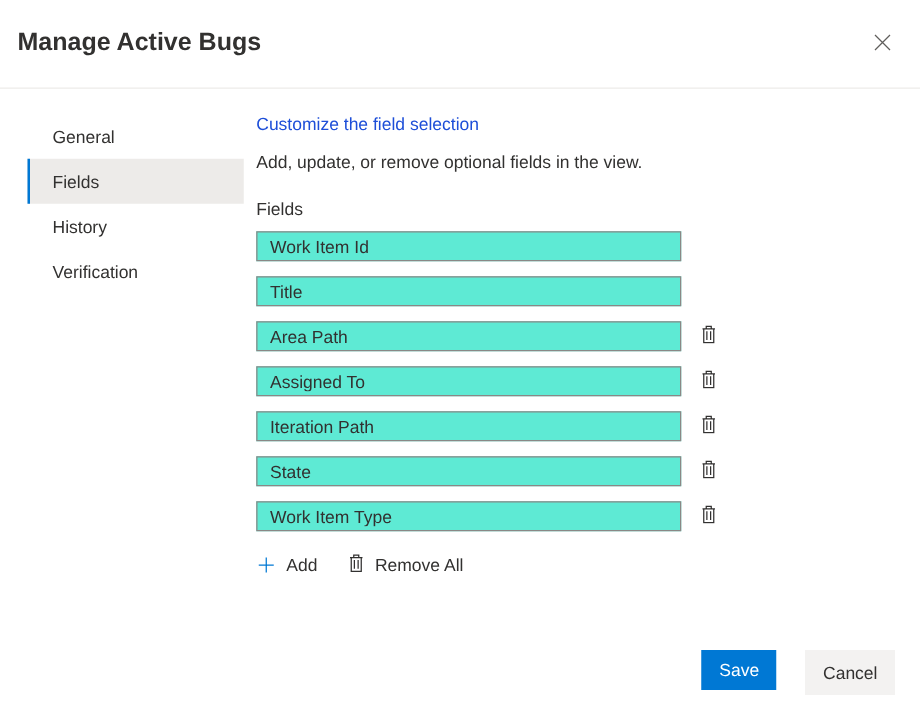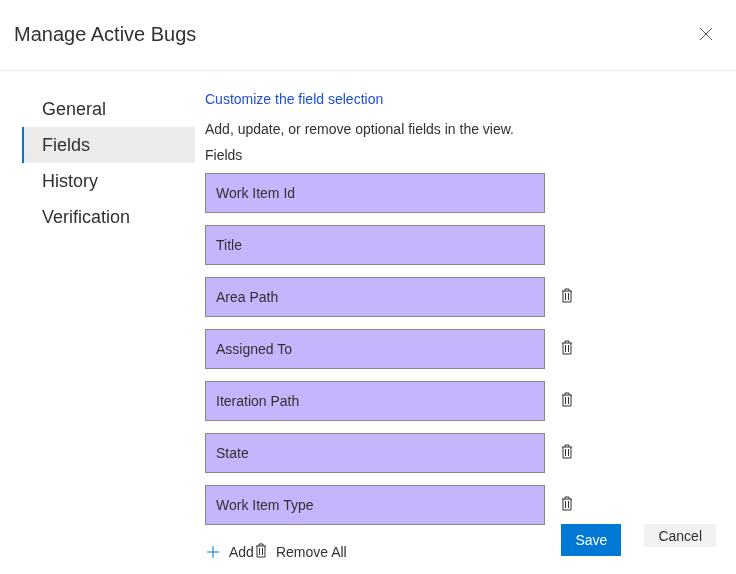--- a/index.html
+++ b/index.html
@@ -1,39 +1,39 @@
 <!DOCTYPE html>
 <html><head>
   <meta charset="utf-8">
   <style>
     * { margin: 0; padding: 0; box-sizing: border-box; font-family: "Segoe UI", -apple-system, sans-serif; }
     body { width: 736px; height: 574px; background: #fff; color: #323130; position: relative; }
     .header { display: flex; align-items: center; justify-content: space-between; padding: 18px 14px 20px 14px; }
-    .title { font-size: 20px; font-weight: 400; }
+    .title { font-size: 20px; font-weight: 700; }
     .close-btn { background: transparent; border: none; cursor: pointer; width: 32px; height: 32px; display: flex; align-items: center; justify-content: center; }
     .hr { border: none; border-top: 1px solid #edebe9; margin: 0; }
     .body { display: flex; padding: 20px 0 0 0; }
     .sidebar { width: 195px; flex-shrink: 0; padding-left: 22px; }
-    .sidebar-item { height: 36px; display: flex; align-items: center; padding-left: 20px; font-size: 18px; color: #323130; cursor: pointer; position: relative; }
+    .sidebar-item { height: 36px; display: flex; align-items: center; padding-left: 20px; font-size: 14px; color: #323130; cursor: pointer; position: relative; }
     .sidebar-item.active { background: #edebe9; font-weight: 400; }
     .sidebar-item.active::before { content: ""; position: absolute; left: 0; top: 0; bottom: 0; width: 2px; background: #0078d4; }
     .content { flex: 1; padding: 0 20px 0 10px; }
     .c-title { font-size: 14px; color: #1d4ed8; margin-bottom: 14px; }
-    .c-desc { font-size: 14px; color: #323130; margin-bottom: 10px; }
+    .c-desc { font-size: 14px; color: #323130; margin-bottom: 22px; }
     .section-label { font-size: 14px; color: #323130; margin-bottom: 10px; }
     .field-list { display: flex; flex-direction: column; gap: 12px; }
     .field-row { display: flex; align-items: center; gap: 12px; }
-    .field-input { width: 340px; height: 40px; border: 1px solid #8a8886; padding: 0 10px; font-size: 14px; color: #323130; outline: none; background: #c4b5fd; }
+    .field-input { width: 340px; height: 24px; border: 1px solid #8a8886; padding: 0 10px; font-size: 14px; color: #323130; outline: none; background: #5eead4; }
     .del-btn { background: transparent; border: none; cursor: pointer; width: 20px; height: 20px; display: flex; align-items: center; justify-content: center; color: #323130; }
-    .actions-row { display: flex; align-items: center; margin-top: 18px; }
+    .actions-row { display: flex; align-items: center; gap: 24px; margin-top: 18px; }
     .link-btn { background: transparent; border: none; cursor: pointer; display: flex; align-items: center; gap: 8px; font-size: 14px; color: #323130; }
     .link-btn .plus-icon { width: 16px; height: 16px; display: flex; align-items: center; justify-content: center; color: #0078d4; }
     .footer { position: absolute; bottom: 18px; right: 20px; display: flex; gap: 23px; }
     .btn-primary { background: #0078d4; border: none; color: #fff; font-size: 14px; height: 32px; min-width: 58px; padding: 0 14px; cursor: pointer; }
-    .btn-default { background: #f3f2f1; border: none; color: #323130; font-size: 14px; height: 23px; min-width: 58px; padding: 0 14px; cursor: pointer; text-align: center; }
+    .btn-default { background: #f3f2f1; border: none; color: #323130; font-size: 14px; height: 36px; min-width: 58px; padding: 0 14px; cursor: pointer; text-align: center; }
   </style>
 </head>
 <body>
 
 <div class="header">
   <div class="title">Manage Active Bugs</div>
   <button class="close-btn">
     <svg width="14" height="14" viewBox="0 0 14 14">
         <path d="M1 1 L13 13 M13 1 L1 13" stroke="#605e5c" stroke-width="1"></path>
       </svg>

